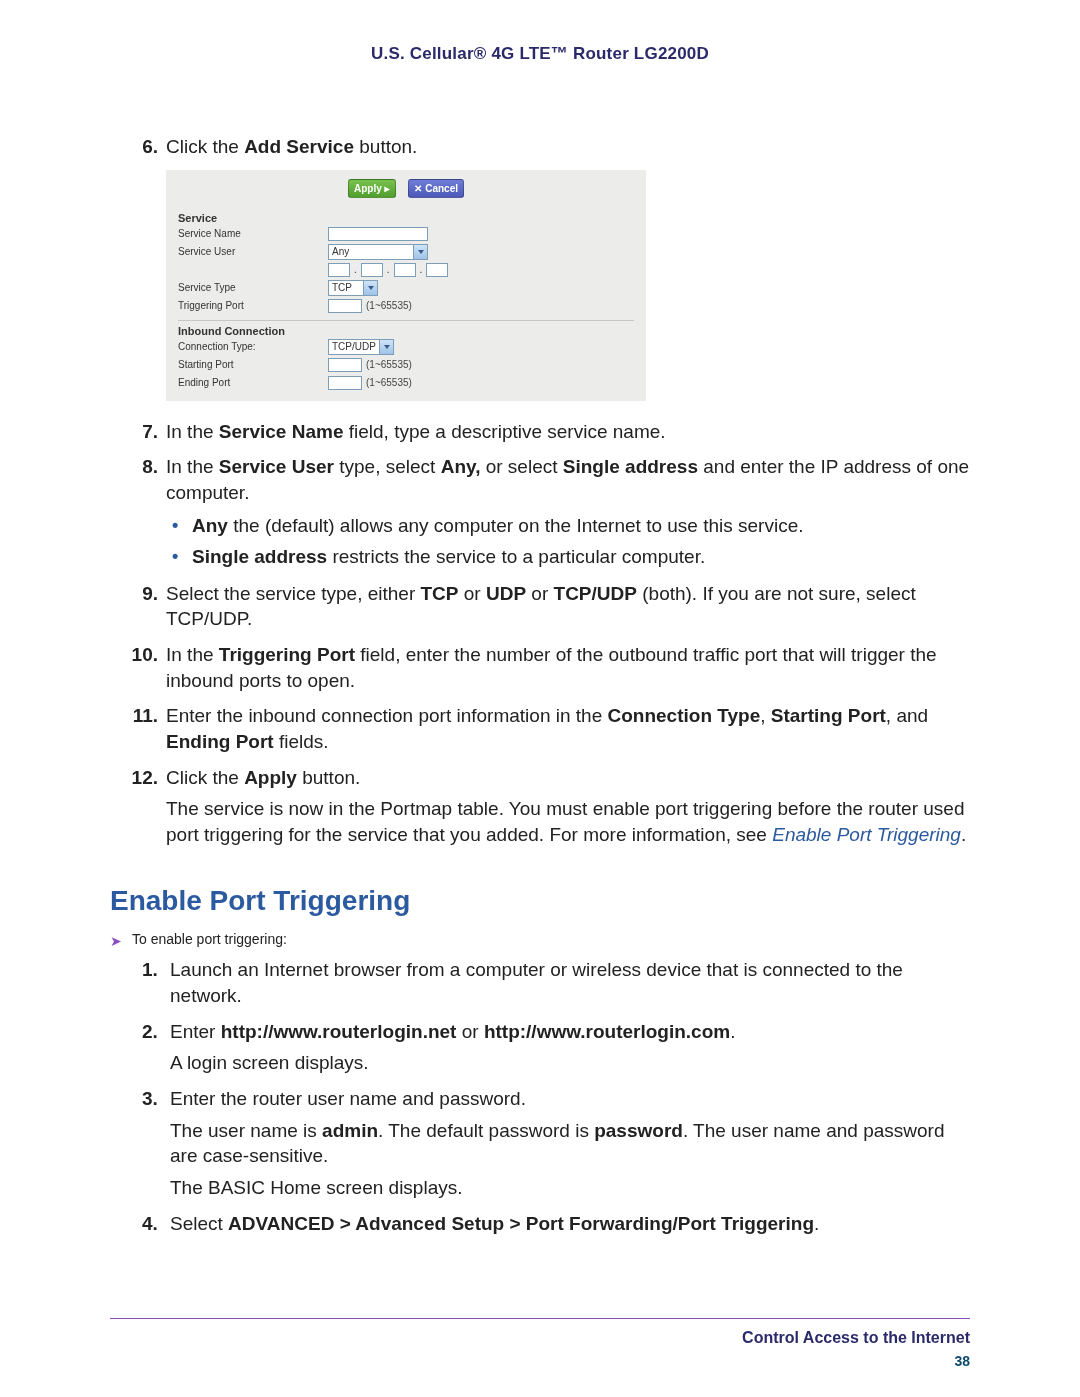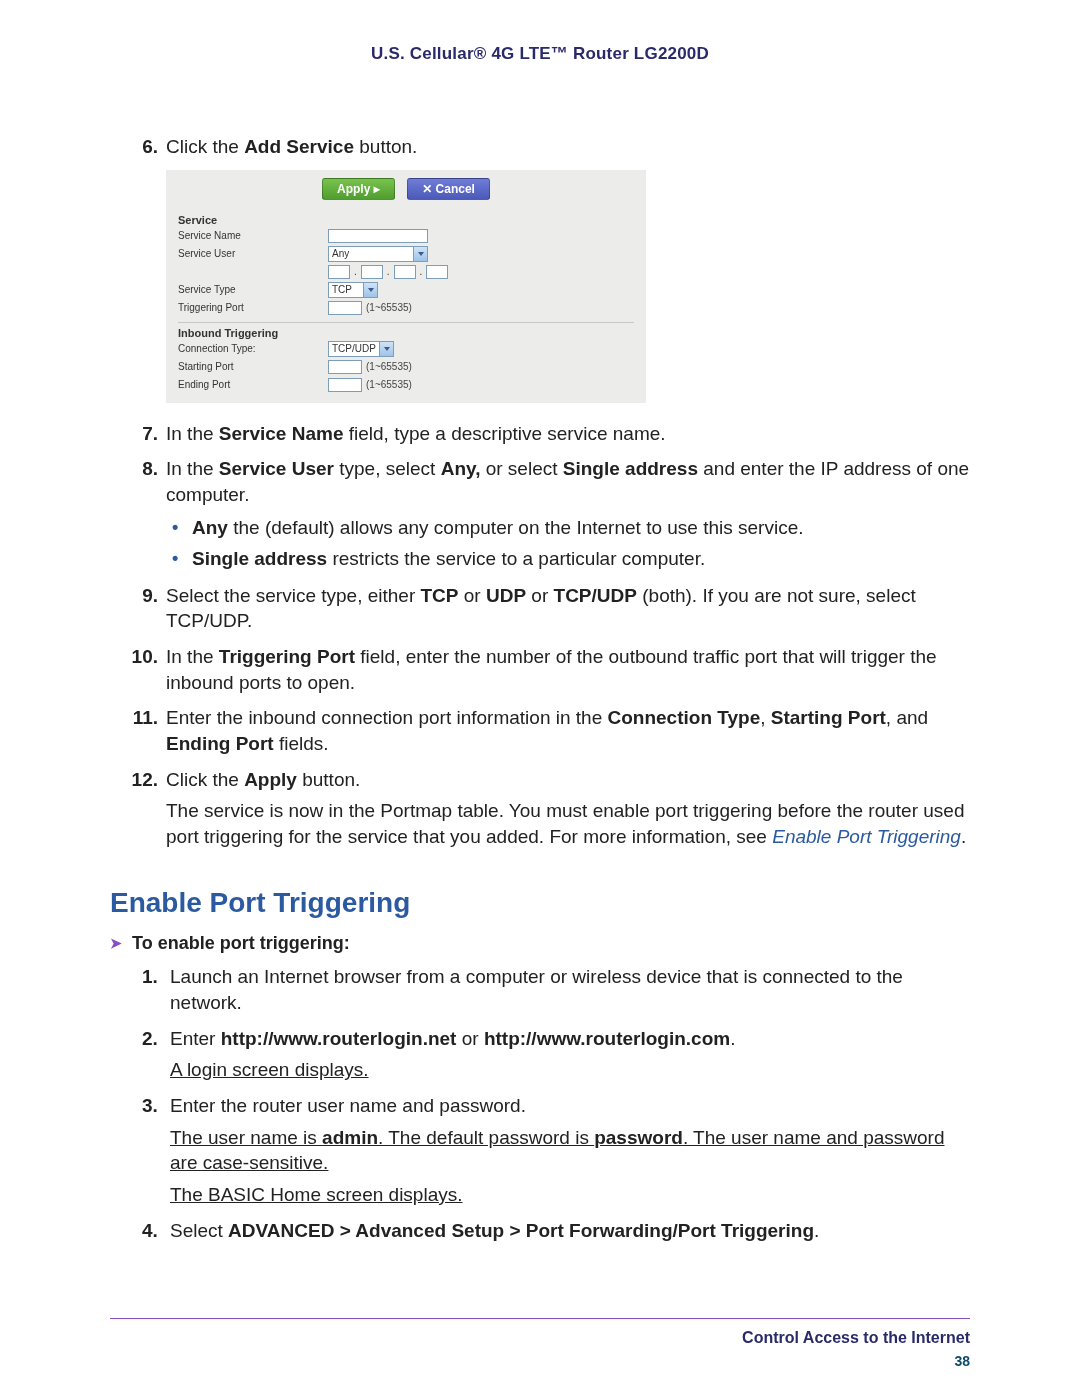--- a/index.html
+++ b/index.html
@@ -70,22 +70,22 @@
   }
   .bold { font-weight: bold; }
   .link-em { font-style: italic; color: #2b5aa0; }
   .section-heading {
     color: #2b5aa0;
     font-weight: bold;
     font-size: 28px;
     margin: 38px 0 14px 0;
   }
   .proc-lead {
-    font-weight: bold;
-    font-size: 18px;
+    font-weight: normal;
+    font-size: 14px;
     padding-left: 22px;
     position: relative;
     margin-bottom: 10px;
   }
   .proc-lead::before {
     content: "\27A4";
     position: absolute;
     left: 0;
     top: 2px;
     color: #8a4fbf;
@@ -102,21 +102,21 @@
     margin: 0 0 10px 0;
     padding-left: 28px;
     position: relative;
   }
   ol.proc-list > li > .num {
     position: absolute;
     left: 0;
     top: 0;
     font-weight: bold;
   }
-  ol.proc-list > li p { margin: 6px 0 0 0; text-decoration: underline; }
+  ol.proc-list > li p { margin: 6px 0 0 0; }
 
   
   .shot-wrap {
     width: 480px;
     margin: 6px 0 18px 56px;
     background: #e9e9e7;
     font-family: Arial, Helvetica, sans-serif;
   }
   .shot-titlebar {
     background: linear-gradient(#555, #2b2b2b);
@@ -126,24 +126,24 @@
     padding: 5px 10px;
     border-bottom: 1px solid #111;
   }
   .shot-toolbar {
     padding: 8px 0;
     text-align: center;
     background: #ececea;
   }
   .btn {
     display: inline-block;
-    font-size: 12px;
+    font-size: 10px;
     font-weight: bold;
     color: #fff;
-    padding: 3px 14px;
+    padding: 3px 5px;
     border-radius: 3px;
     margin: 0 4px;
     border: 1px solid rgba(0,0,0,0.25);
   }
   .btn-apply { background: linear-gradient(#7ac24e, #4f9e2e); }
   .btn-cancel { background: linear-gradient(#6f7dd8, #4b59b8); }
   .shot-body {
     padding: 6px 12px 10px 12px;
     font-size: 11px;
     color: #333;
@@ -297,21 +297,21 @@
       </div>
 
       <div class="shot-row">
         <div class="shot-label">Triggering Port</div>
         <div class="shot-field">
           <span class="tbox" style="width:34px"></span>
           <span class="hint">(1~65535)</span>
         </div>
       </div>
 
-      <div class="shot-sect">Inbound Triggering</div>
+      <div class="shot-sect">Inbound Connection</div>
 
       <div class="shot-row">
         <div class="shot-label">Connection Type:</div>
         <div class="shot-field">
             <span class="sel" style="width:66px">TCP/UDP</span>
           </div>
       </div>
 
       <div class="shot-row">
         <div class="shot-label">Starting Port</div>

